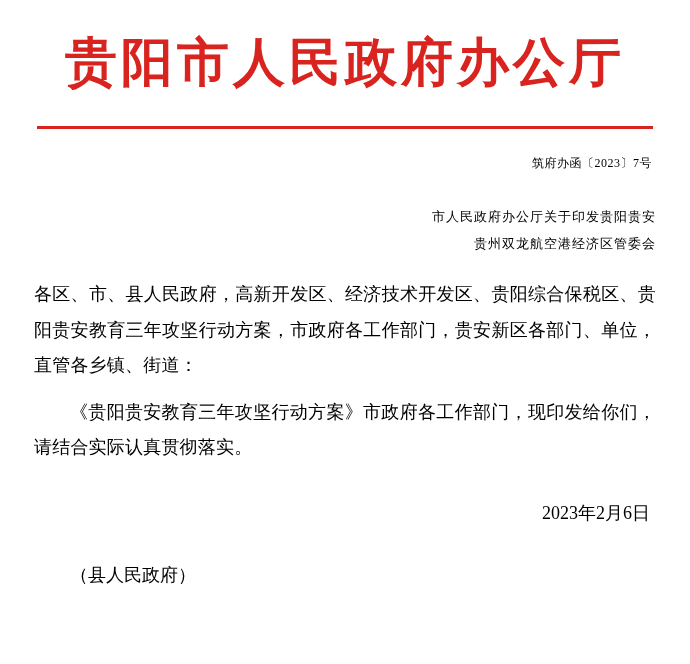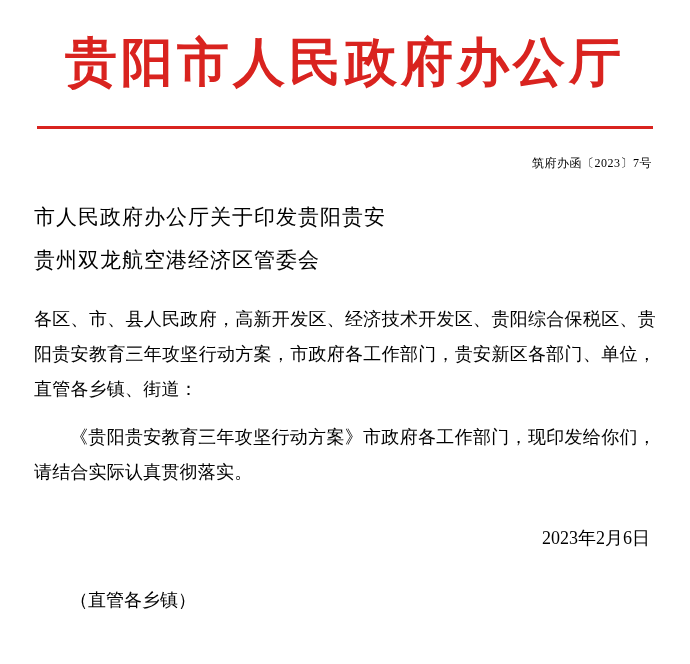--- a/index.html
+++ b/index.html
@@ -40,23 +40,23 @@
     margin-right: 3px;
   }
   .doc-number {
     text-align: right;
     font-size: 12px;
     margin-top: 26px;
     padding-right: 4px;
     letter-spacing: 0.5px;
   }
   .title-block {
-    text-align: left;
-    margin-top: 24px;
-    font-size: 21px;
+    text-align: right;
+    margin-top: 32px;
+    font-size: 13px;
     line-height: 2.05;
     letter-spacing: 1px;
   }
   .title-line {
     display: block;
   }
   .body-block {
     margin-top: 20px;
     font-size: 18px;
     line-height: 1.95;
@@ -101,15 +101,15 @@
     <span class="title-line">贵州双龙航空港经济区管委会</span>
   </div>
 
   <div class="body-block">
     <p class="para">各区、市、县人民政府，高新开发区、经济技术开发区、贵阳综合保税区、贵阳贵安教育三年攻坚行动方案，市政府各工作部门，贵安新区各部门、单位，直管各乡镇、街道：</p>
     <p class="para indent">《贵阳贵安教育三年攻坚行动方案》市政府各工作部门，现印发给你们，请结合实际认真贯彻落实。</p>
   </div>
 
   <div class="date-line">2023年2月6日</div>
 
-  <div class="footer-note">（直管各乡镇）</div>
+  <div class="footer-note">（县人民政府）</div>
 
 </div>
 
 </body></html>

